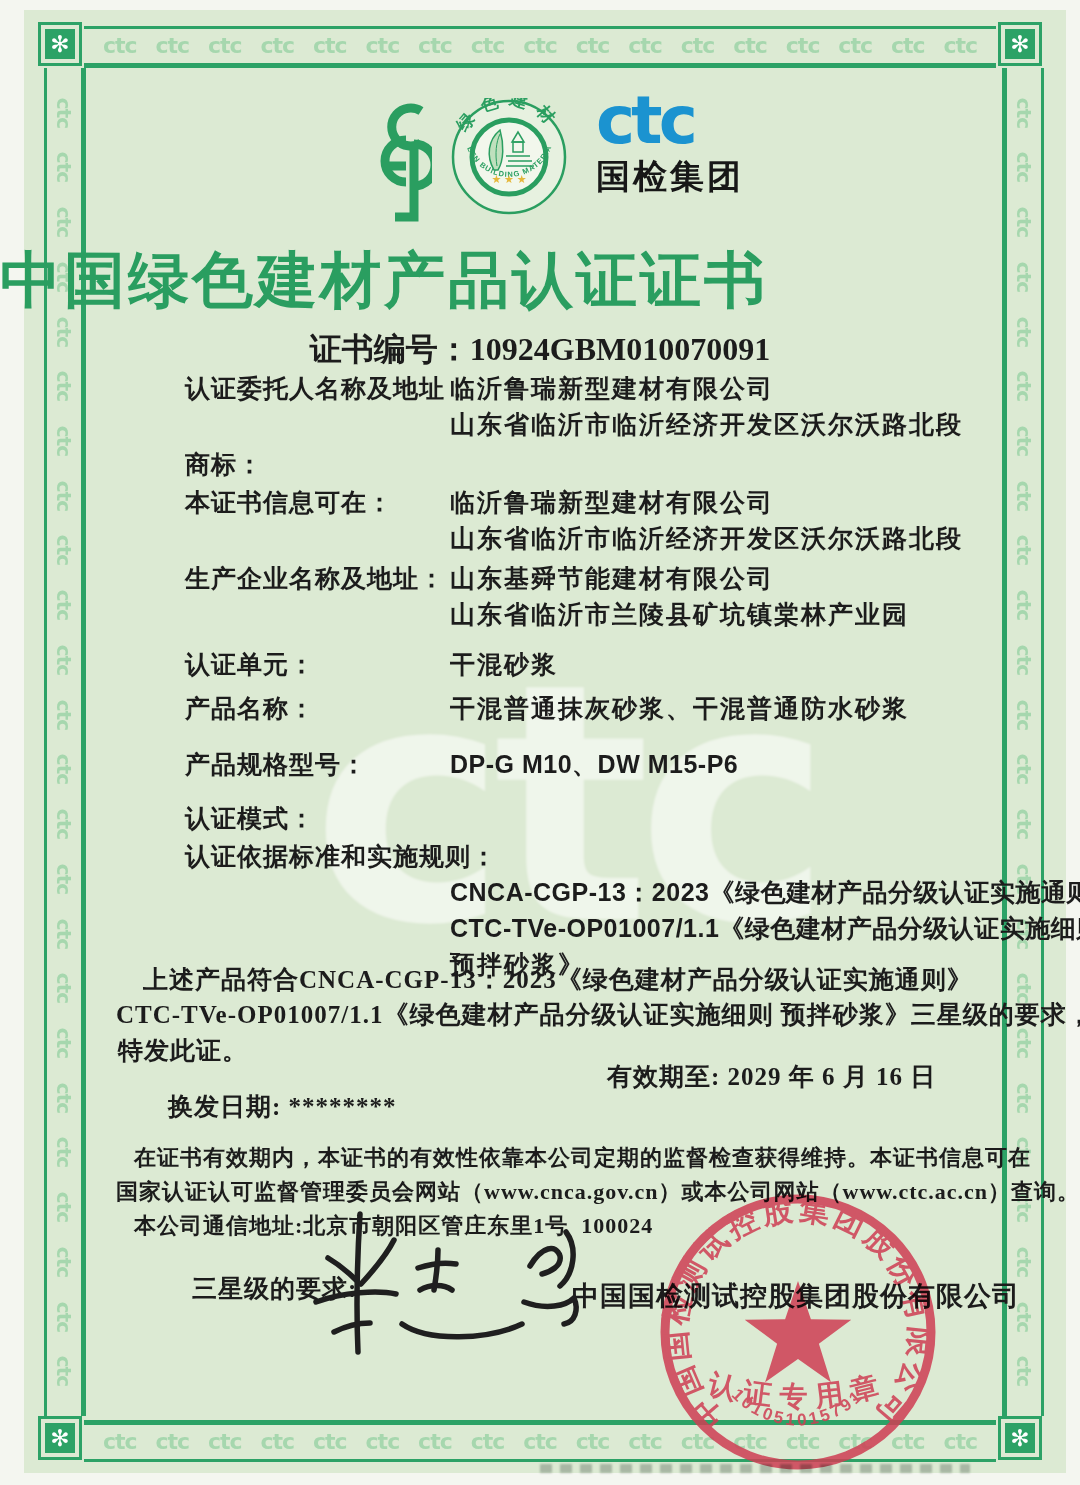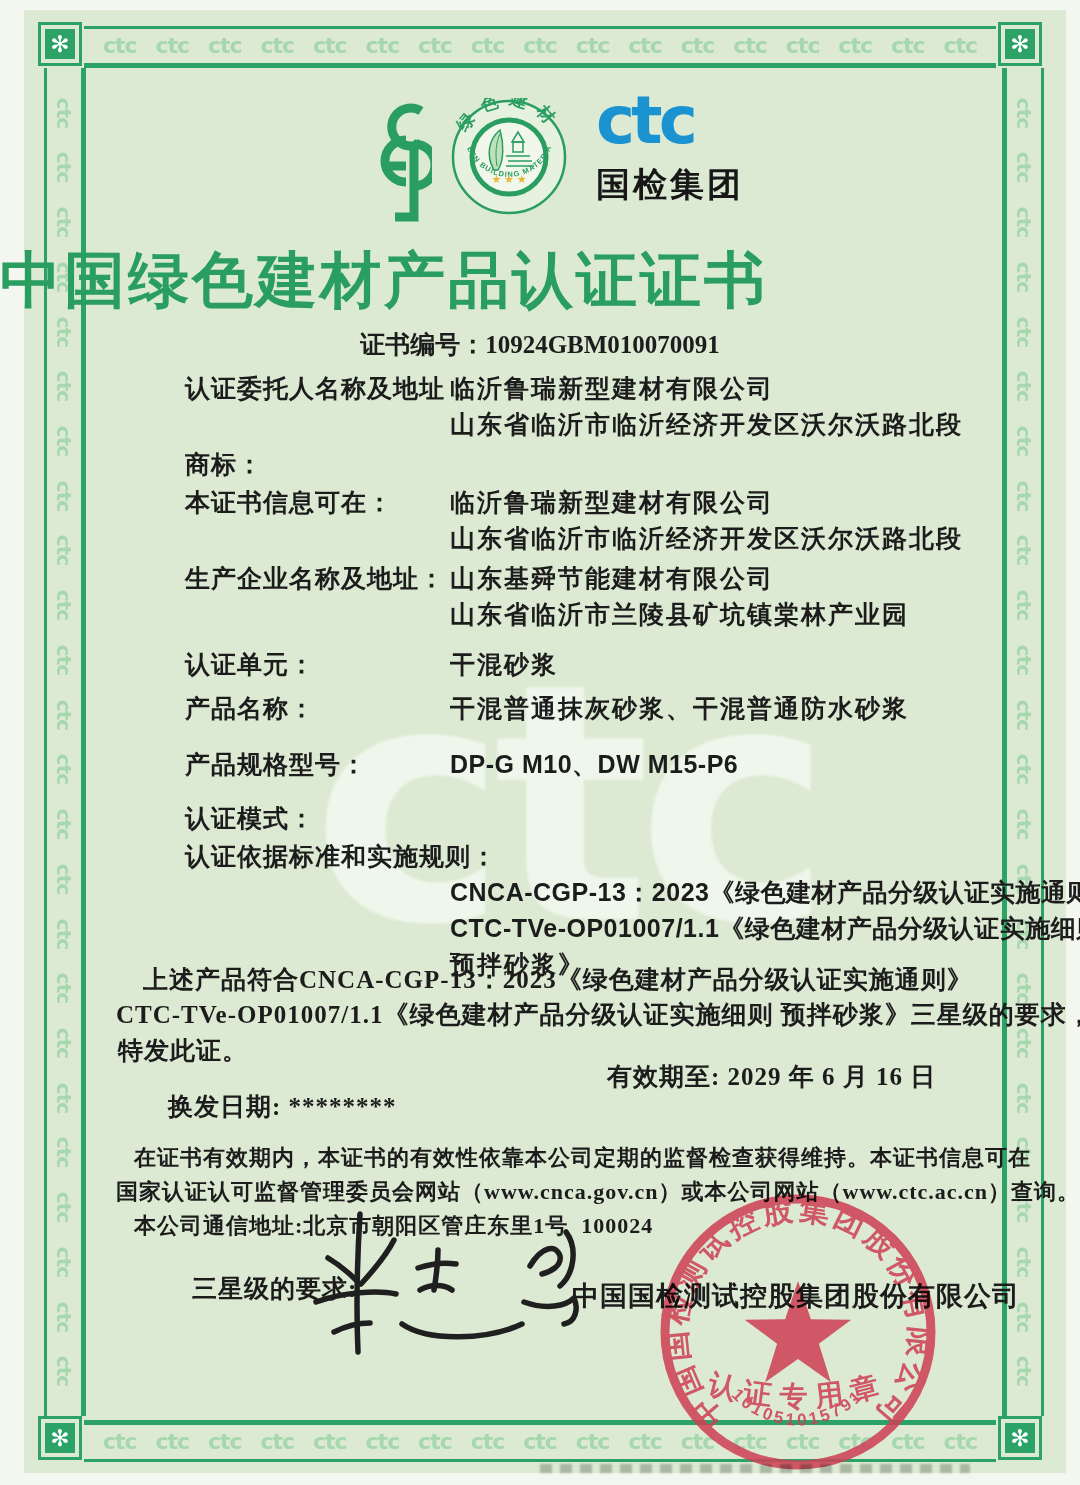--- a/index.html
+++ b/index.html
@@ -46,31 +46,31 @@
   .content{position:absolute;inset:0;z-index:2;}
   
   .gp-logo{position:absolute;left:356px;top:96px;}
   .badge{position:absolute;left:450px;top:98px;}
   .ctc-logo{position:absolute;left:596px;top:88px;width:160px;text-align:left;}
   .ctc-word{
     font-family:"DejaVu Sans", sans-serif;font-weight:900;font-size:66px;line-height:1;
     color:#1b93d0;letter-spacing:-4px;
   }
   .ctc-sub{
-    margin-top:8px;font-family:"Liberation Sans", sans-serif;font-weight:900;
+    margin-top:0;font-family:"Liberation Sans", sans-serif;font-weight:900;
     font-size:34px;color:#171717;letter-spacing:3px;
   }
   
   .title{
     position:absolute;left:0;top:240px;width:1080px;text-align:left;
     font-size:61px;font-weight:bold;color:#2a9e60;letter-spacing:3px;
   }
   .certno{
     position:absolute;left:0;top:328px;width:1080px;text-align:center;
-    font-size:25px;font-weight:bold;white-space:pre;
+    font-size:32px;font-weight:bold;white-space:pre;
   }
   
   .lbl{position:absolute;left:185px;font-size:25px;font-weight:bold;white-space:pre;letter-spacing:1px;}
   .val{position:absolute;left:450px;font-size:25px;font-weight:600;white-space:pre;letter-spacing:2px;}
   .val.latin{font-family:"Liberation Sans", sans-serif;font-weight:bold;letter-spacing:0.5px;}
   .stmt{position:absolute;font-size:25px;font-weight:bold;white-space:pre;letter-spacing:1px;}
   .small{font-size:22px;}
   
   .sig{position:absolute;left:298px;top:1206px;z-index:4;}
   

